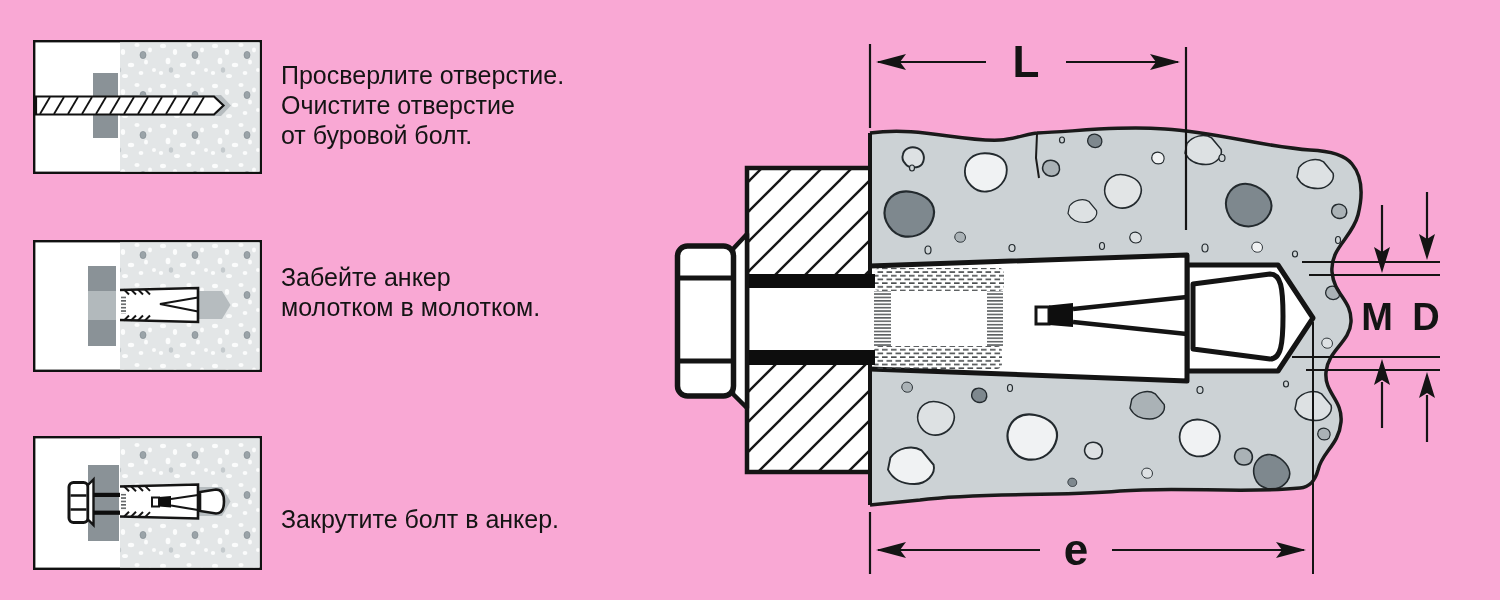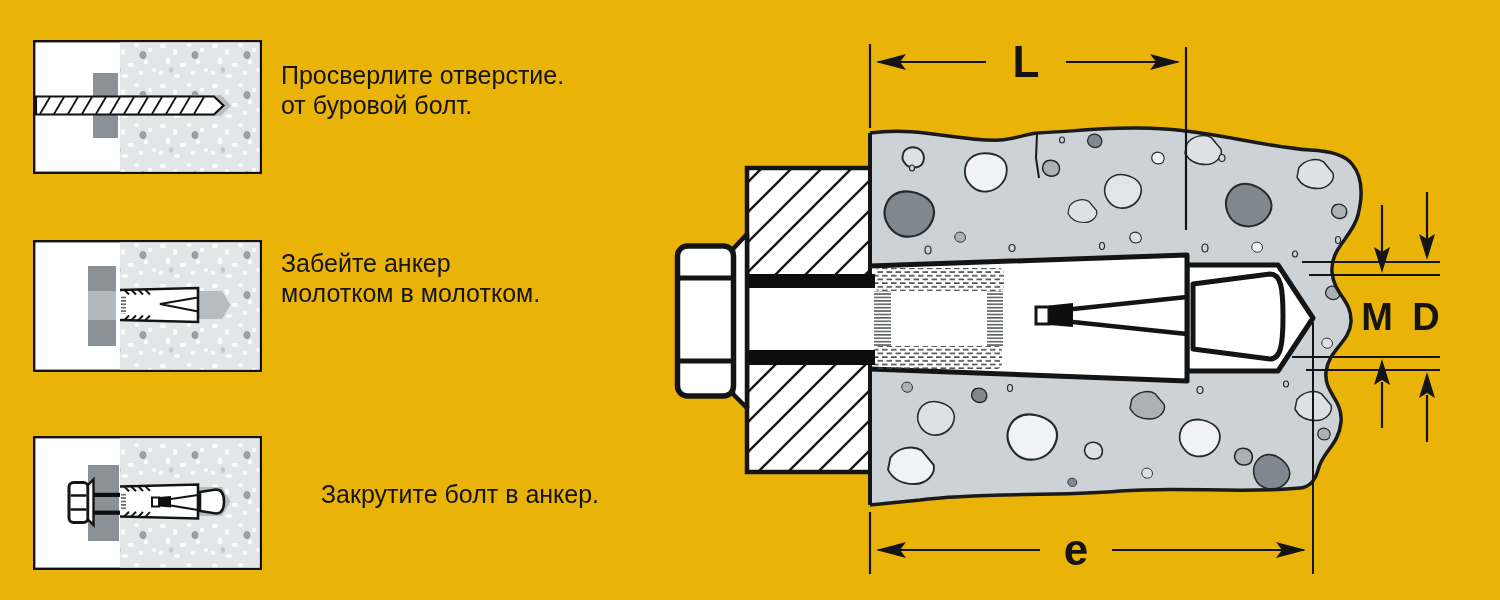--- a/index.html
+++ b/index.html
@@ -1,32 +1,32 @@
 <!DOCTYPE html>
 <html><head>
 <meta charset="utf-8">
 <style>
   html,body{margin:0;padding:0;background:#ffffff;}
   .page{
-    position:relative;width:1500px;height:600px;background:#eab308;overflow:hidden;
+    position:relative;width:1500px;height:600px;background:#f9a8d4;overflow:hidden;
     font-family:"Liberation Sans",sans-serif;color:#141414;
   }
   .defs-holder{position:absolute;width:0;height:0;overflow:hidden;}
   .panel{position:absolute;}
   .panel-1{left:33px;top:40px;}
   .panel-2{left:33px;top:240px;}
   .panel-3{left:33px;top:436px;}
   .step-text{
     position:absolute;left:281px;font-size:25px;line-height:30px;
     color:#141414;letter-spacing:0px;white-space:nowrap;
   }
   .step-text span{display:block;}
   .text-1{top:60px;}
-  .text-2{top:248px;}
-  .text-3{top:479px;margin-left:40px;}
+  .text-2{top:262px;}
+  .text-3{top:504px;}
   .main-diagram{position:absolute;left:0;top:0;}
   .dim-label{font-family:"Liberation Sans",sans-serif;font-weight:bold;fill:#141414;}
   .dim-lg{font-size:44px;}
   .dim-md{font-size:38px;}
 </style>
 </head>
 <body>
 
 <div class="page">
 
@@ -140,20 +140,21 @@
       <rect x="69" y="482.5" width="19" height="40" rx="4.5" fill="#ffffff" stroke="#141414" stroke-width="3"></rect>
       <path d="M70.5,495.5 H86.5 M70.5,509.5 H86.5" stroke="#141414" stroke-width="2.6"></path>
       <path d="M88,485 L93.5,479.5 L93.5,525 L88,519.5 Z" fill="#ffffff" stroke="#141414" stroke-width="2.4"></path>
       <rect x="93.5" y="492.8" width="26.5" height="4.2" fill="#0d0d0d"></rect>
       <rect x="93.5" y="510.6" width="26.5" height="4.2" fill="#0d0d0d"></rect>
     </g>
   </svg>
 
   <div class="step-text text-1">
     <span>Просверлите отверстие.</span>
+    <span>Очистите отверстие</span>
     <span>от буровой болт.</span>
   </div>
   <div class="step-text text-2">
     <span>Забейте анкер</span>
     <span>молотком в молотком.</span>
   </div>
   <div class="step-text text-3">
     <span>Закрутите болт в анкер.</span>
   </div>
 

